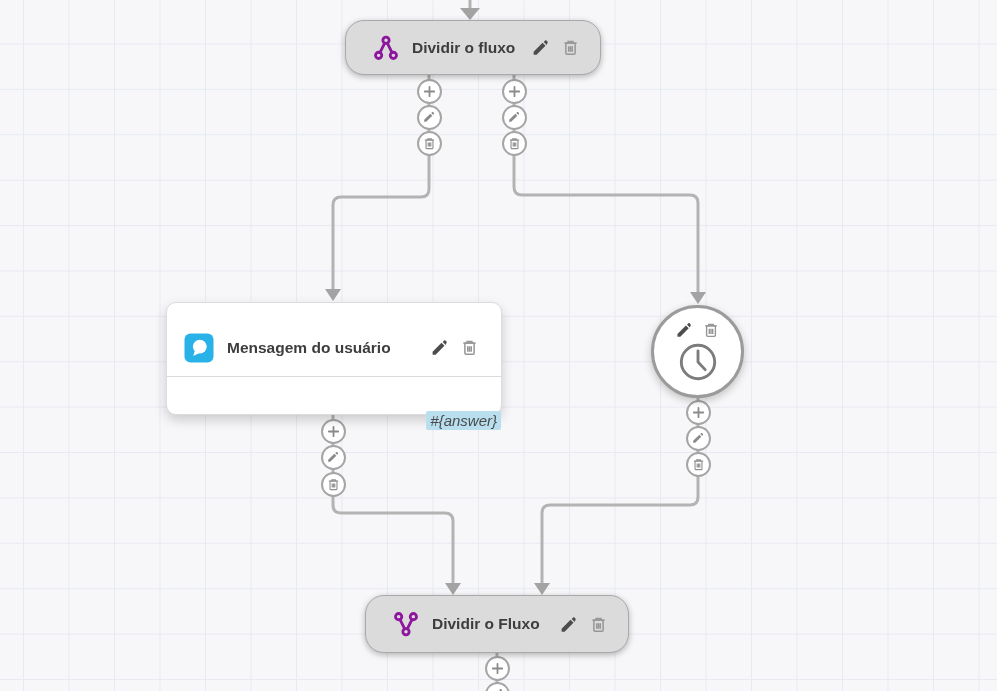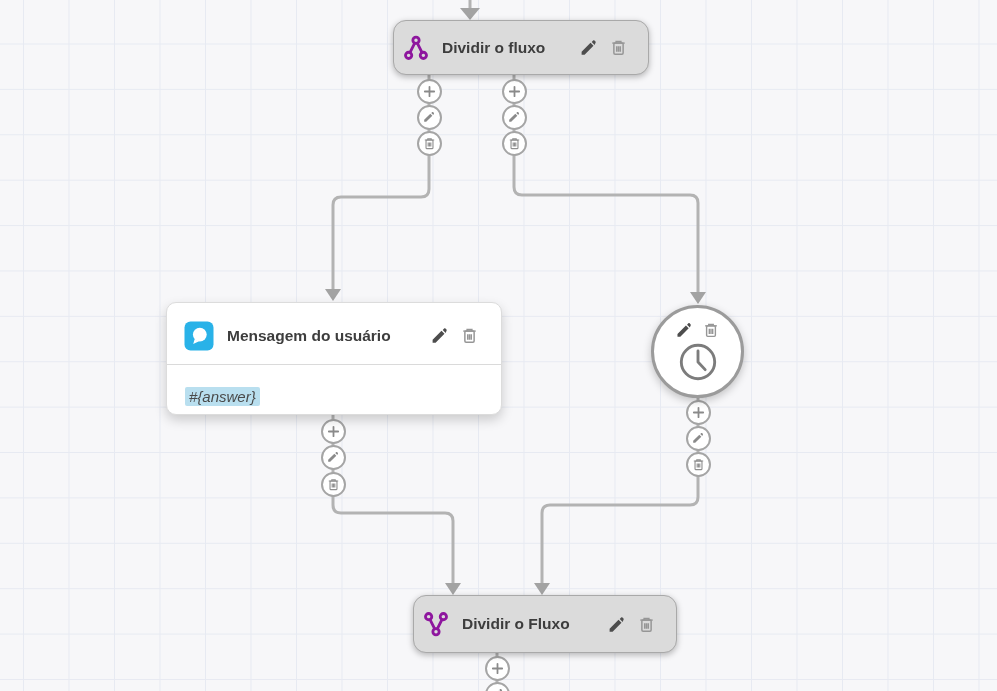--- a/index.html
+++ b/index.html
@@ -15,48 +15,47 @@
     background-size:45.5px 45.4px;
     background-position:23px 43.5px;
   }
   svg.connectors{position:absolute;left:0;top:0;z-index:1;}
 
   
   .node{position:absolute;box-sizing:border-box;z-index:3;}
   .node-grey{
     background:#dbdbdb;
     border:1px solid #a9a9a9;
-    border-radius:13px;
+    border-radius:19px;
     box-shadow:0 2px 6px rgba(0,0,0,.28);
     display:flex;align-items:center;
-    padding:0 20px 0 9px;
-    margin-left:48px;
+    padding:0 20px 0 27px;
   }
   .node-grey .node-icon{flex:0 0 auto;display:flex;}
   .node-title{
     font-size:15.5px;font-weight:bold;color:#3d3d3d;
     margin-left:13px;white-space:nowrap;
   }
   .header-actions{display:flex;align-items:center;gap:11px;margin-left:auto;padding-left:14px;}
   .icon-btn{display:flex;align-items:center;justify-content:center;cursor:pointer;background:none;border:none;padding:0;}
 
   .node-white{
     background:#ffffff;
     border:1px solid #dcdcdc;
     border-radius:10px;
     box-shadow:0 5px 12px rgba(0,0,0,.18);
   }
   .node-white .nw-header{
     height:57px;display:flex;align-items:center;
     padding:0 22px 0 17px;
     border-bottom:1px solid #dadada;
-    margin:4px 0;
+    margin:16px 0;
   }
   .nw-body{
-    height:54px;display:flex;align-items:center;justify-content:flex-start;padding-left:18px;
+    height:54px;display:flex;align-items:center;justify-content:flex-end;padding-left:18px;
   }
   .variable-chip{
     font-size:15px;font-style:italic;color:#4a4a4a;
     background:#b9dfef;
     padding:1px 4px;border-radius:2px;
   }
 
   .node-circle{
     width:93px;height:93px;border-radius:50%;
     background:#ffffff;

